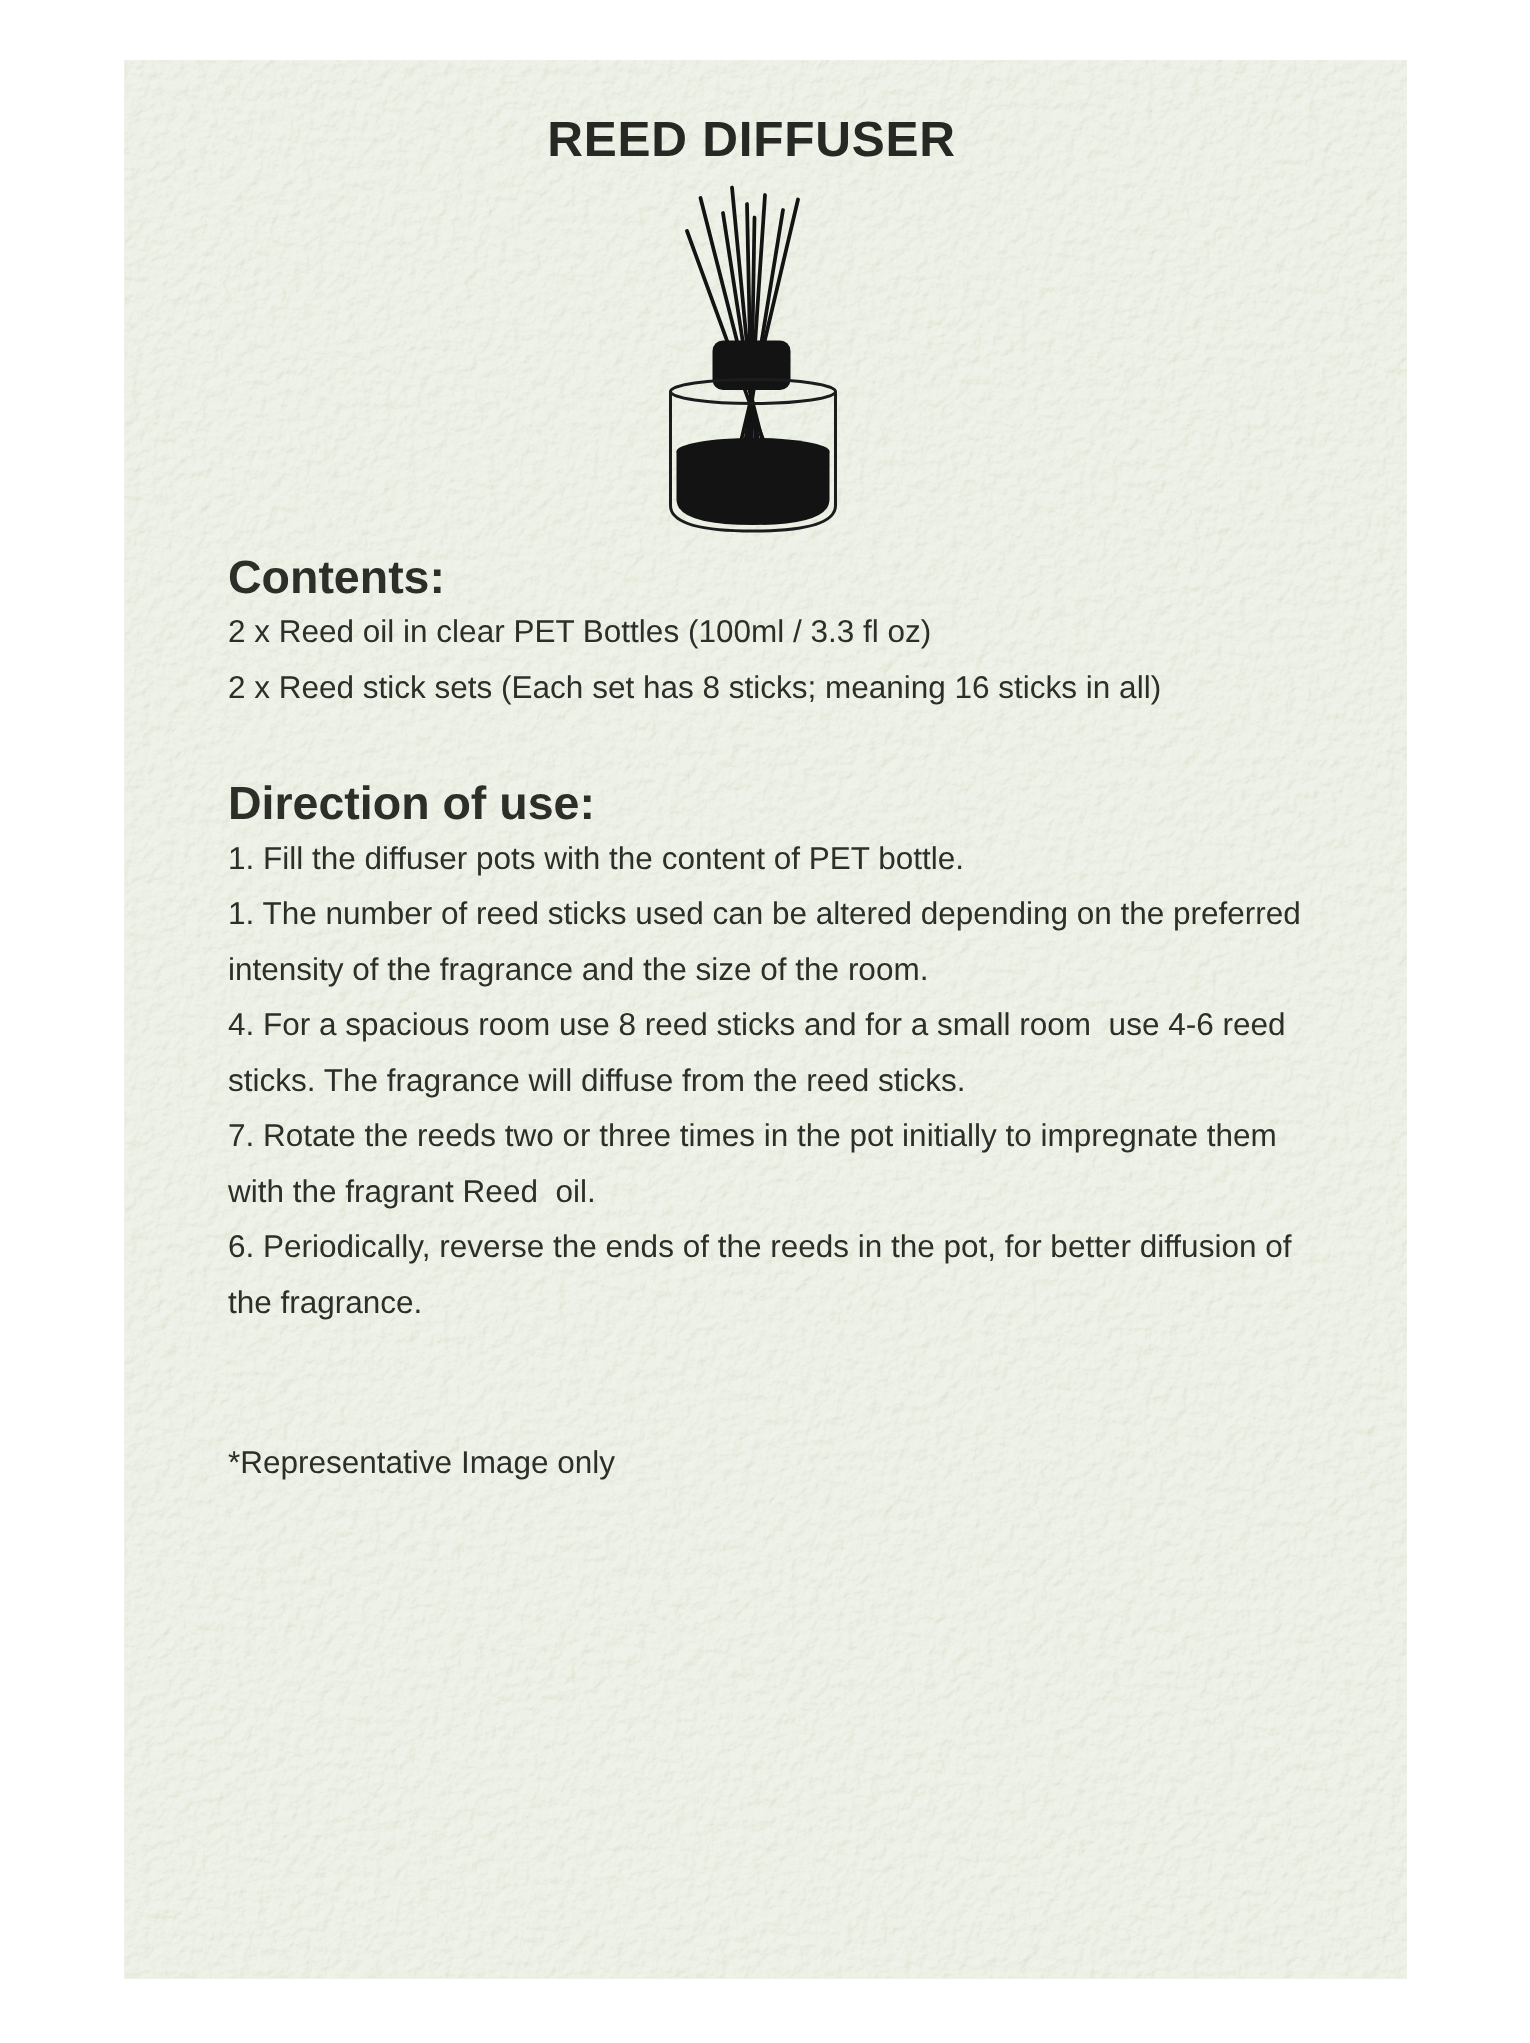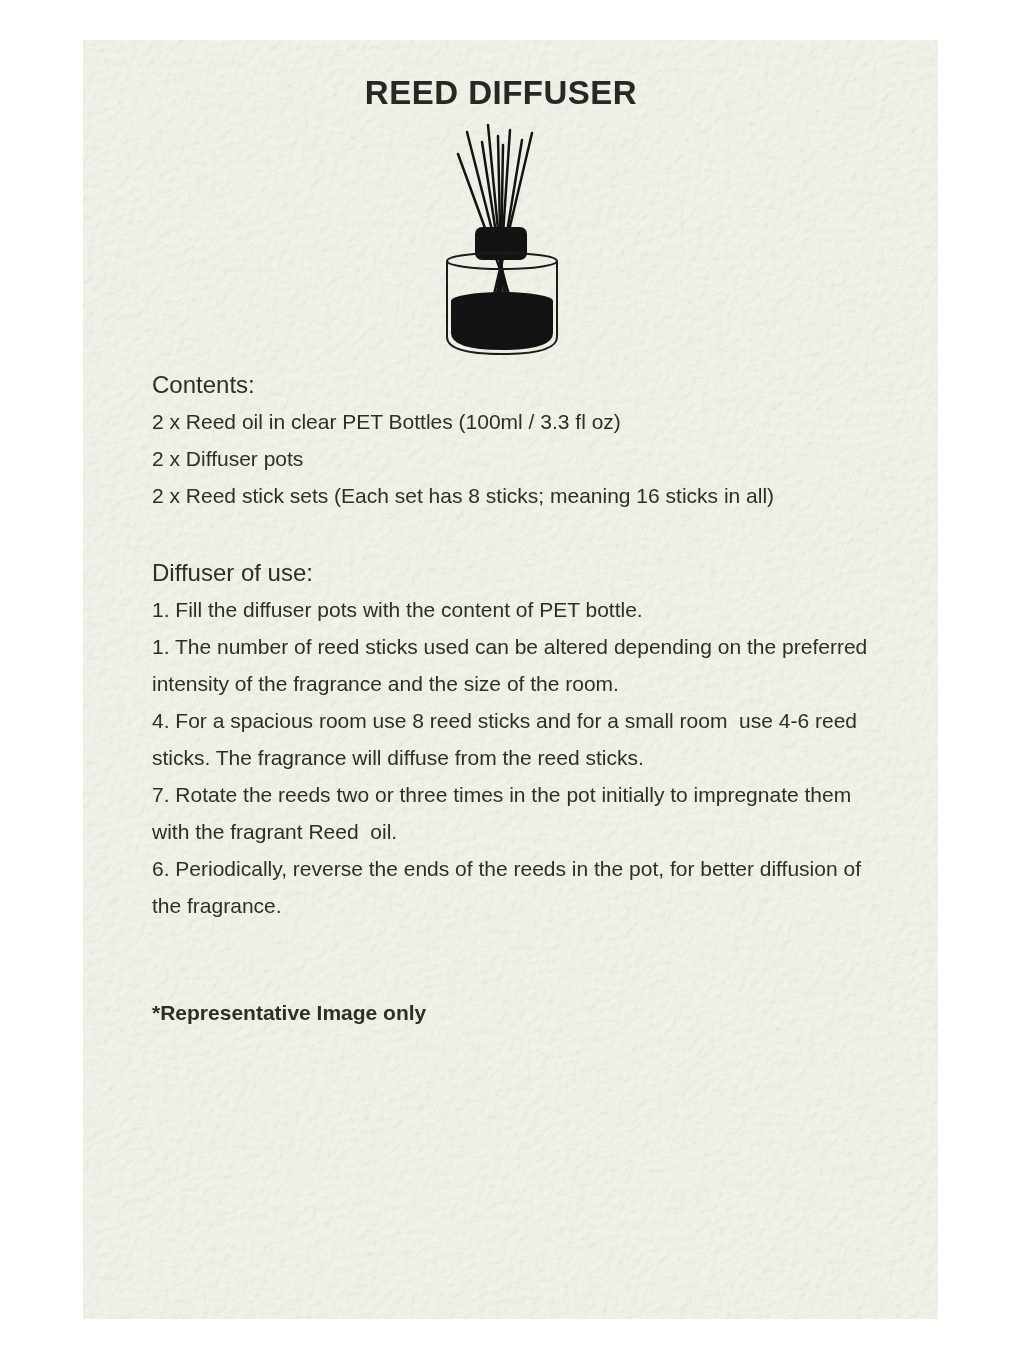--- a/index.html
+++ b/index.html
@@ -63,23 +63,23 @@
   }
   .figure svg { display: inline-block; }
   .bodytext {
     font-size: 21px;
     line-height: 37px;
     width: 726px;
     white-space: pre-wrap;
   }
   .section-contents { margin-top: 4px; }
   .section-directions { margin-top: 40px; }
-  .heading { font-weight: normal; font-size: 24px; line-height: 37px; }
+  .heading { font-weight: bold; font-size: 31px; line-height: 37px; }
   p { margin: 0; }
-  .note { margin-top: 70px; font-weight: bold; }
+  .note { margin-top: 70px; }
 </style>
 </head>
 <body>
 
 <div class="card">
 
   <svg class="texture" aria-hidden="true">
     <defs>
       <filter id="stucco" x="0" y="0" width="100%" height="100%">
         <feTurbulence type="fractalNoise" baseFrequency="0.13" numOctaves="5" seed="11" result="noise"></feTurbulence>
@@ -127,26 +127,25 @@
         <g fill="none" stroke="#1c1c1c" stroke-width="2">
           <ellipse cx="517" cy="259" rx="55" ry="8"></ellipse>
           <path d="M462,259 L462,335 Q462,352 517,352 Q572,352 572,335 L572,259"></path>
         </g>
       </svg>
     </div>
 
     <section class="section-contents">
       <h2 class="heading">Contents:</h2>
       <p class="bodytext">2 x Reed oil in clear PET Bottles (100ml / 3.3 fl oz)</p>
-      <p class="bodytext">2 x Diffuser pots</p>
       <p class="bodytext">2 x Reed stick sets (Each set has 8 sticks; meaning 16 sticks in all)</p>
     </section>
 
     <section class="section-directions">
-      <h2 class="heading">Diffuser of use:</h2>
+      <h2 class="heading">Direction of use:</h2>
       <p class="bodytext">1. Fill the diffuser pots with the content of PET bottle.</p>
       <p class="bodytext">1. The number of reed sticks used can be altered depending on the preferred intensity of the fragrance and the size of the room.</p>
       <p class="bodytext">4. For a spacious room use 8 reed sticks and for a small room  use 4-6 reed sticks. The fragrance will diffuse from the reed sticks.</p>
       <p class="bodytext">7. Rotate the reeds two or three times in the pot initially to impregnate them with the fragrant Reed  oil.</p>
       <p class="bodytext">6. Periodically, reverse the ends of the reeds in the pot, for better diffusion of the fragrance.</p>
     </section>
 
     <p class="bodytext note">*Representative Image only</p>
 
   </div>

